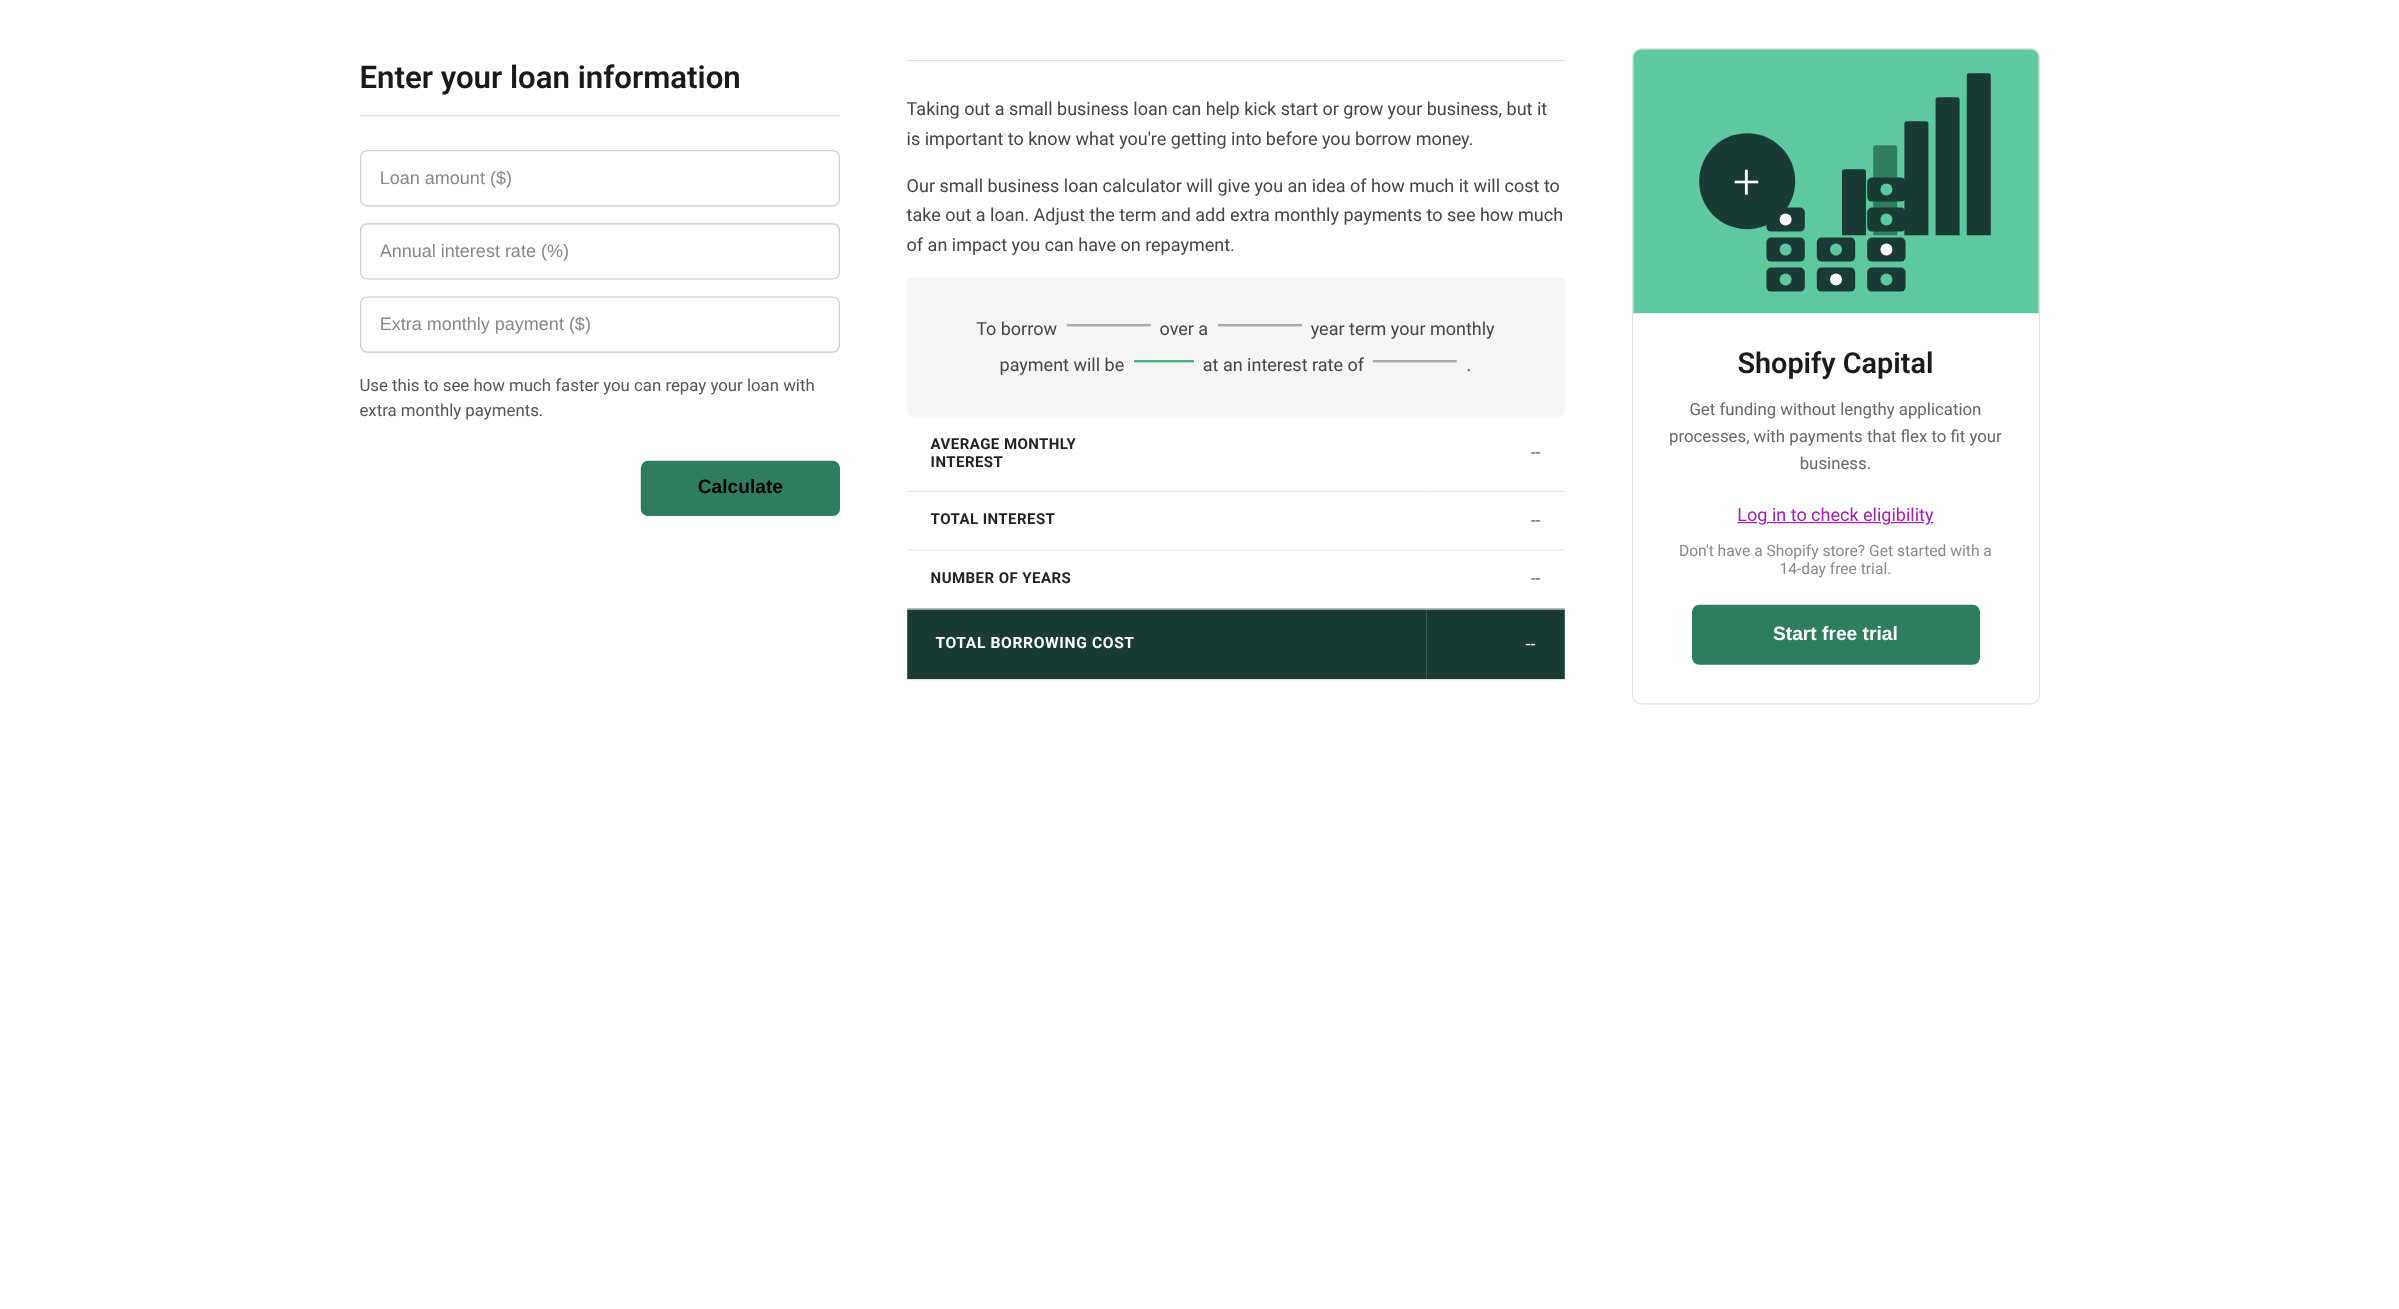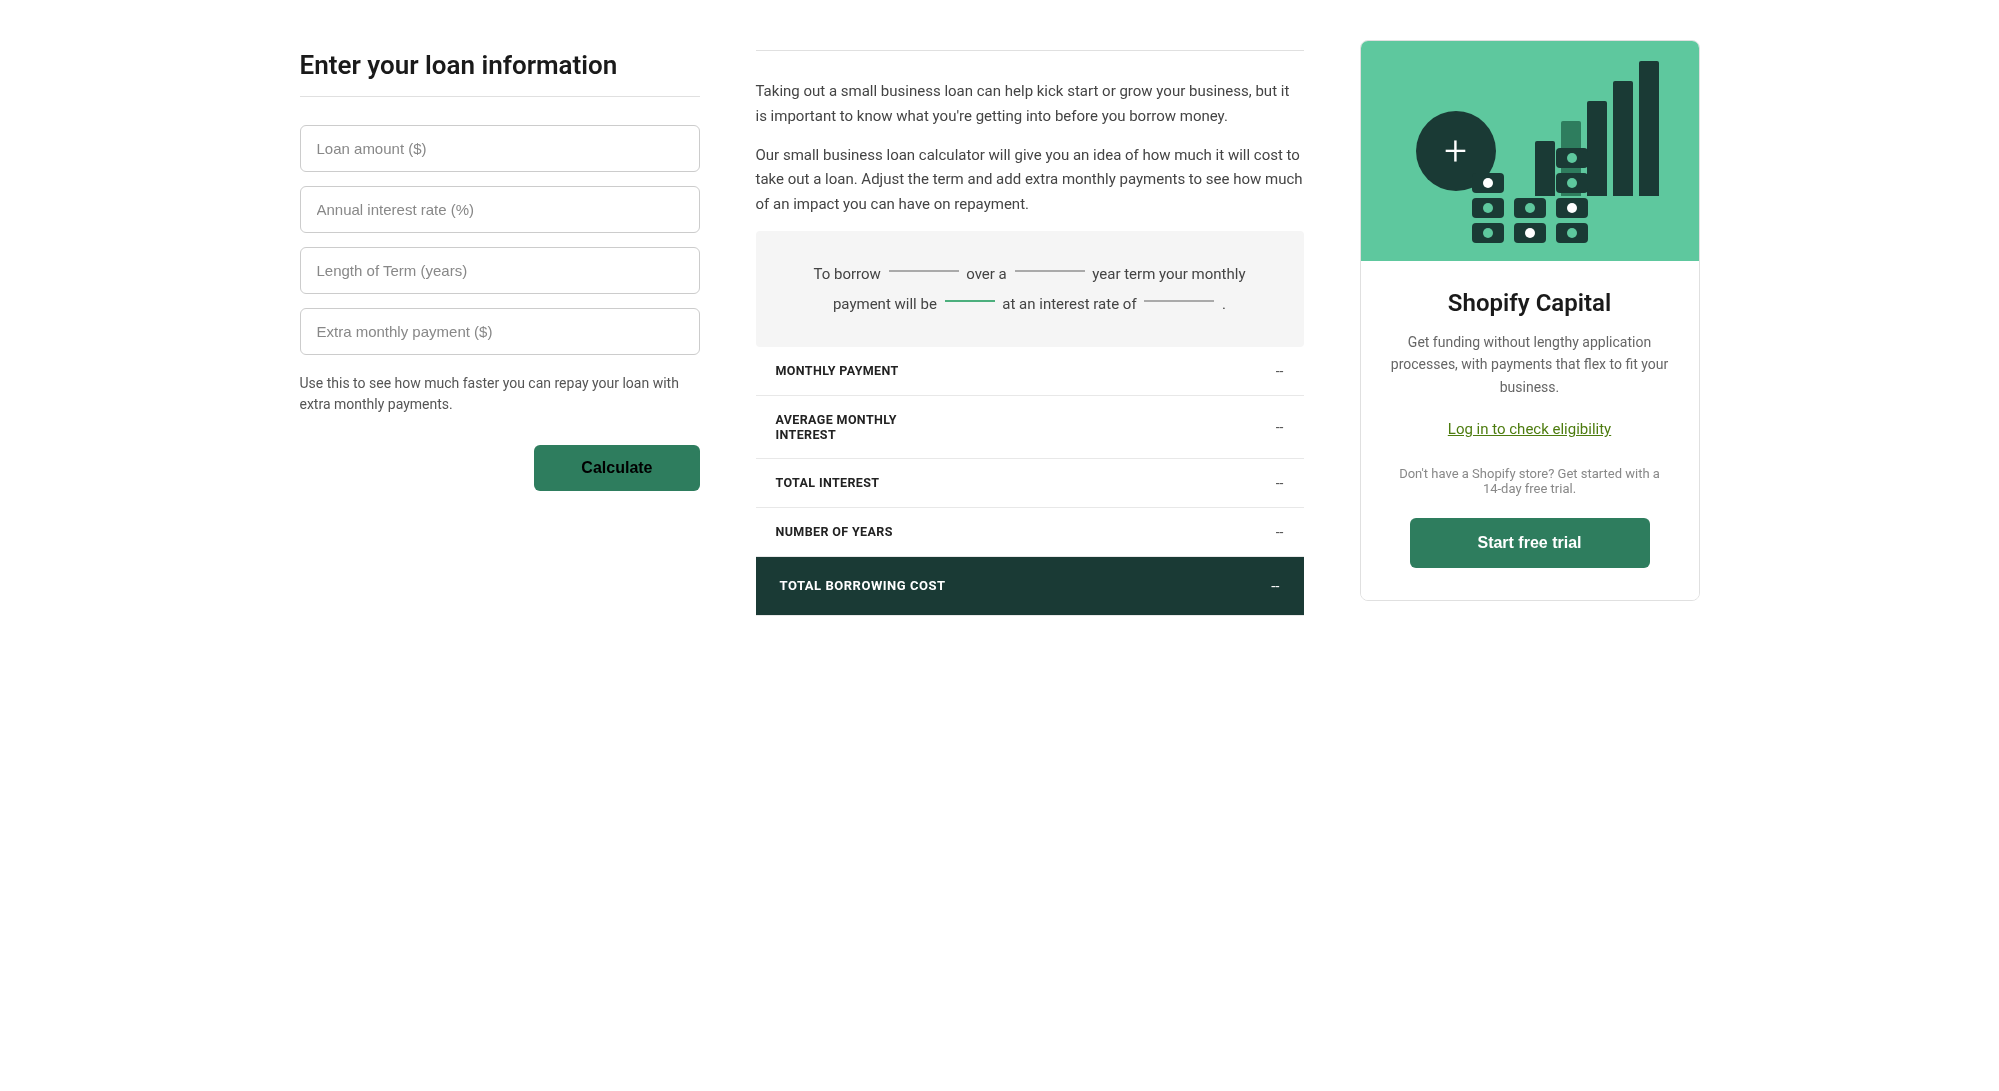--- a/index.html
+++ b/index.html
@@ -242,26 +242,26 @@
       color: #1a1a1a;
       margin-bottom: 14px;
     }
     .card-description {
       font-size: 14px;
       color: #666;
       line-height: 1.6;
       margin-bottom: 22px;
     }
     .login-link {
-      color: #4d7c0f;
+      color: #a21caf;
       text-decoration: underline;
       font-size: 15px;
       cursor: pointer;
       display: block;
-      margin-bottom: 28px;
+      margin-bottom: 14px;
     }
     .trial-note {
       font-size: 13px;
       color: #888;
       margin-bottom: 22px;
     }
     .start-trial-btn {
       background: #2e7d5e;
       color: #fff;
       border: none;
@@ -278,21 +278,20 @@
 <body>
 
 <div class="page-container">
 
   <div class="left-panel">
     <h1 class="panel-title">Enter your loan information</h1>
     <hr class="divider">
     <div class="input-group">
       <input class="loan-input" type="text" placeholder="Loan amount ($)" style="">
       <input class="loan-input" type="text" placeholder="Annual interest rate (%)" style="">
-      <input class="loan-input" type="text" placeholder="Length of Term (years)" style="">
       <input class="loan-input" type="text" placeholder="Extra monthly payment ($)" style="">
     </div>
     <p class="helper-text">Use this to see how much faster you can repay your loan with extra monthly payments.</p>
     <button class="calculate-btn">Calculate</button>
   </div>
 
   <div class="middle-panel">
     <hr class="divider">
     <p class="description-text">Taking out a small business loan can help kick start or grow your business, but it is important to know what you're getting into before you borrow money.</p>
     <p class="description-text">Our small business loan calculator will give you an idea of how much it will cost to take out a loan. Adjust the term and add extra monthly payments to see how much of an impact you can have on repayment.</p>
@@ -306,24 +305,20 @@
         <span>year term your monthly payment will be</span>
         <span class="inline-blank-sm"></span>
         <span>at an interest rate of</span>
         <span class="inline-blank"></span>
         .
       </div>
     </div>
 
     <table class="results-table">
       <tbody>
-        <tr>
-          <td>MONTHLY PAYMENT</td>
-          <td>--</td>
-        </tr>
         <tr>
           <td>AVERAGE MONTHLY<br>INTEREST</td>
           <td>--</td>
         </tr>
         <tr>
           <td>TOTAL INTEREST</td>
           <td>--</td>
         </tr>
         <tr>
           <td>NUMBER OF YEARS</td>

